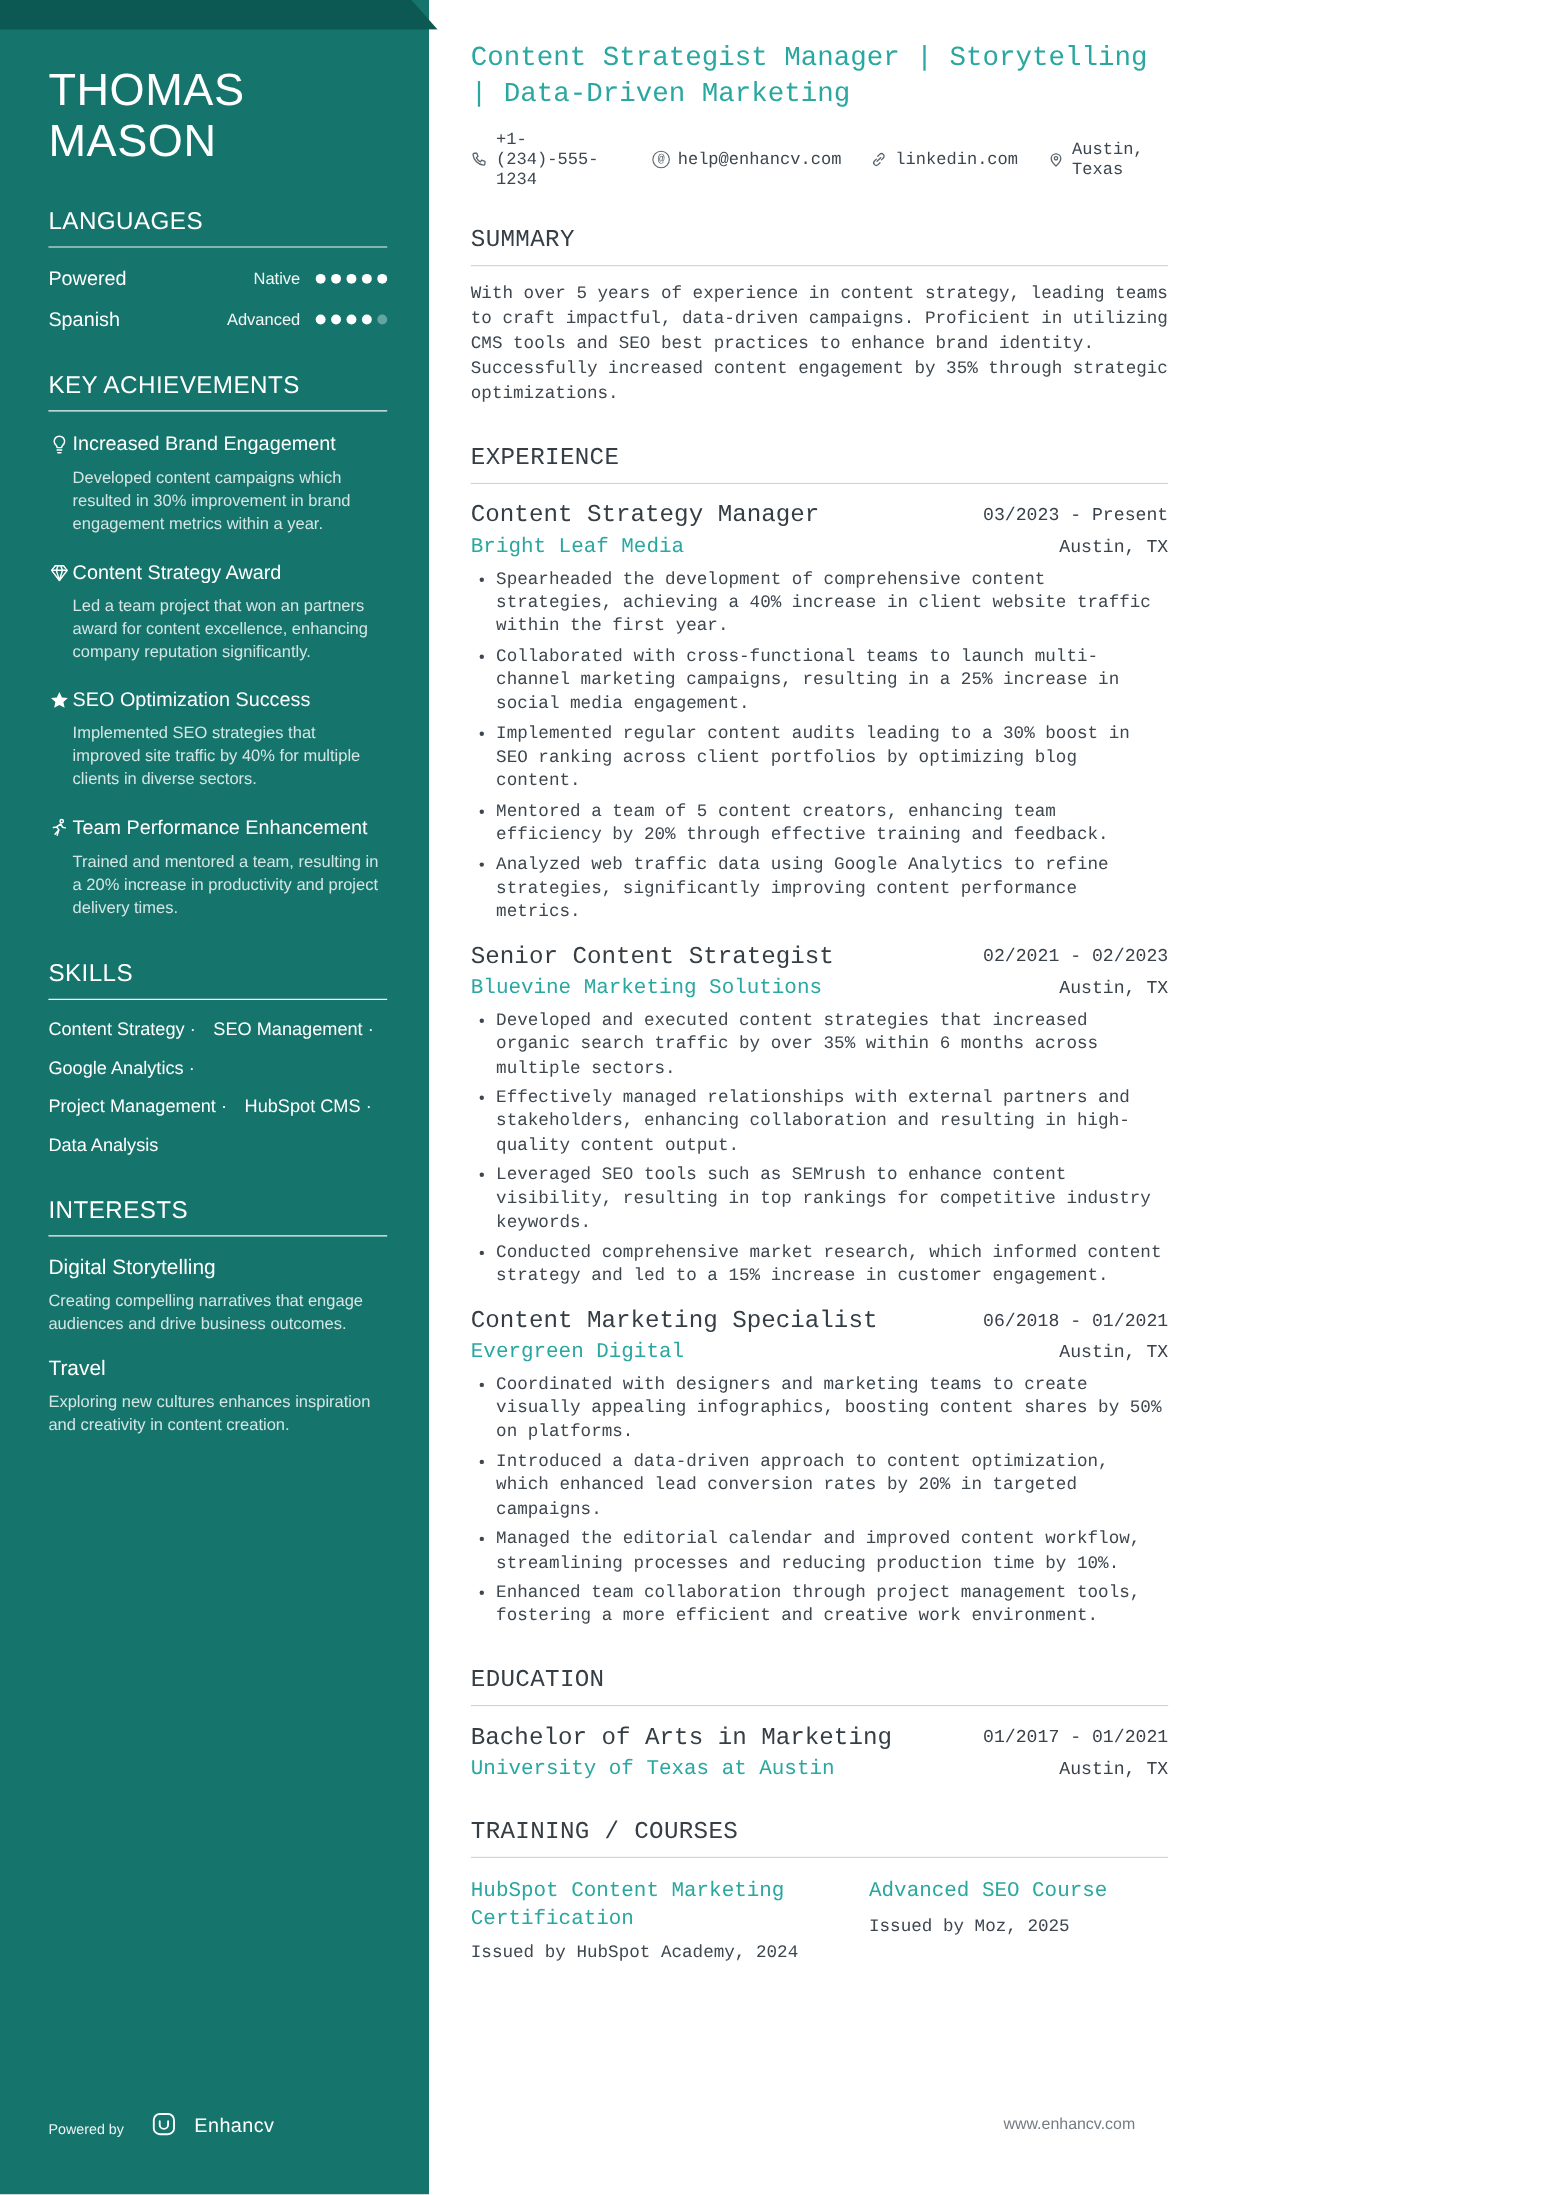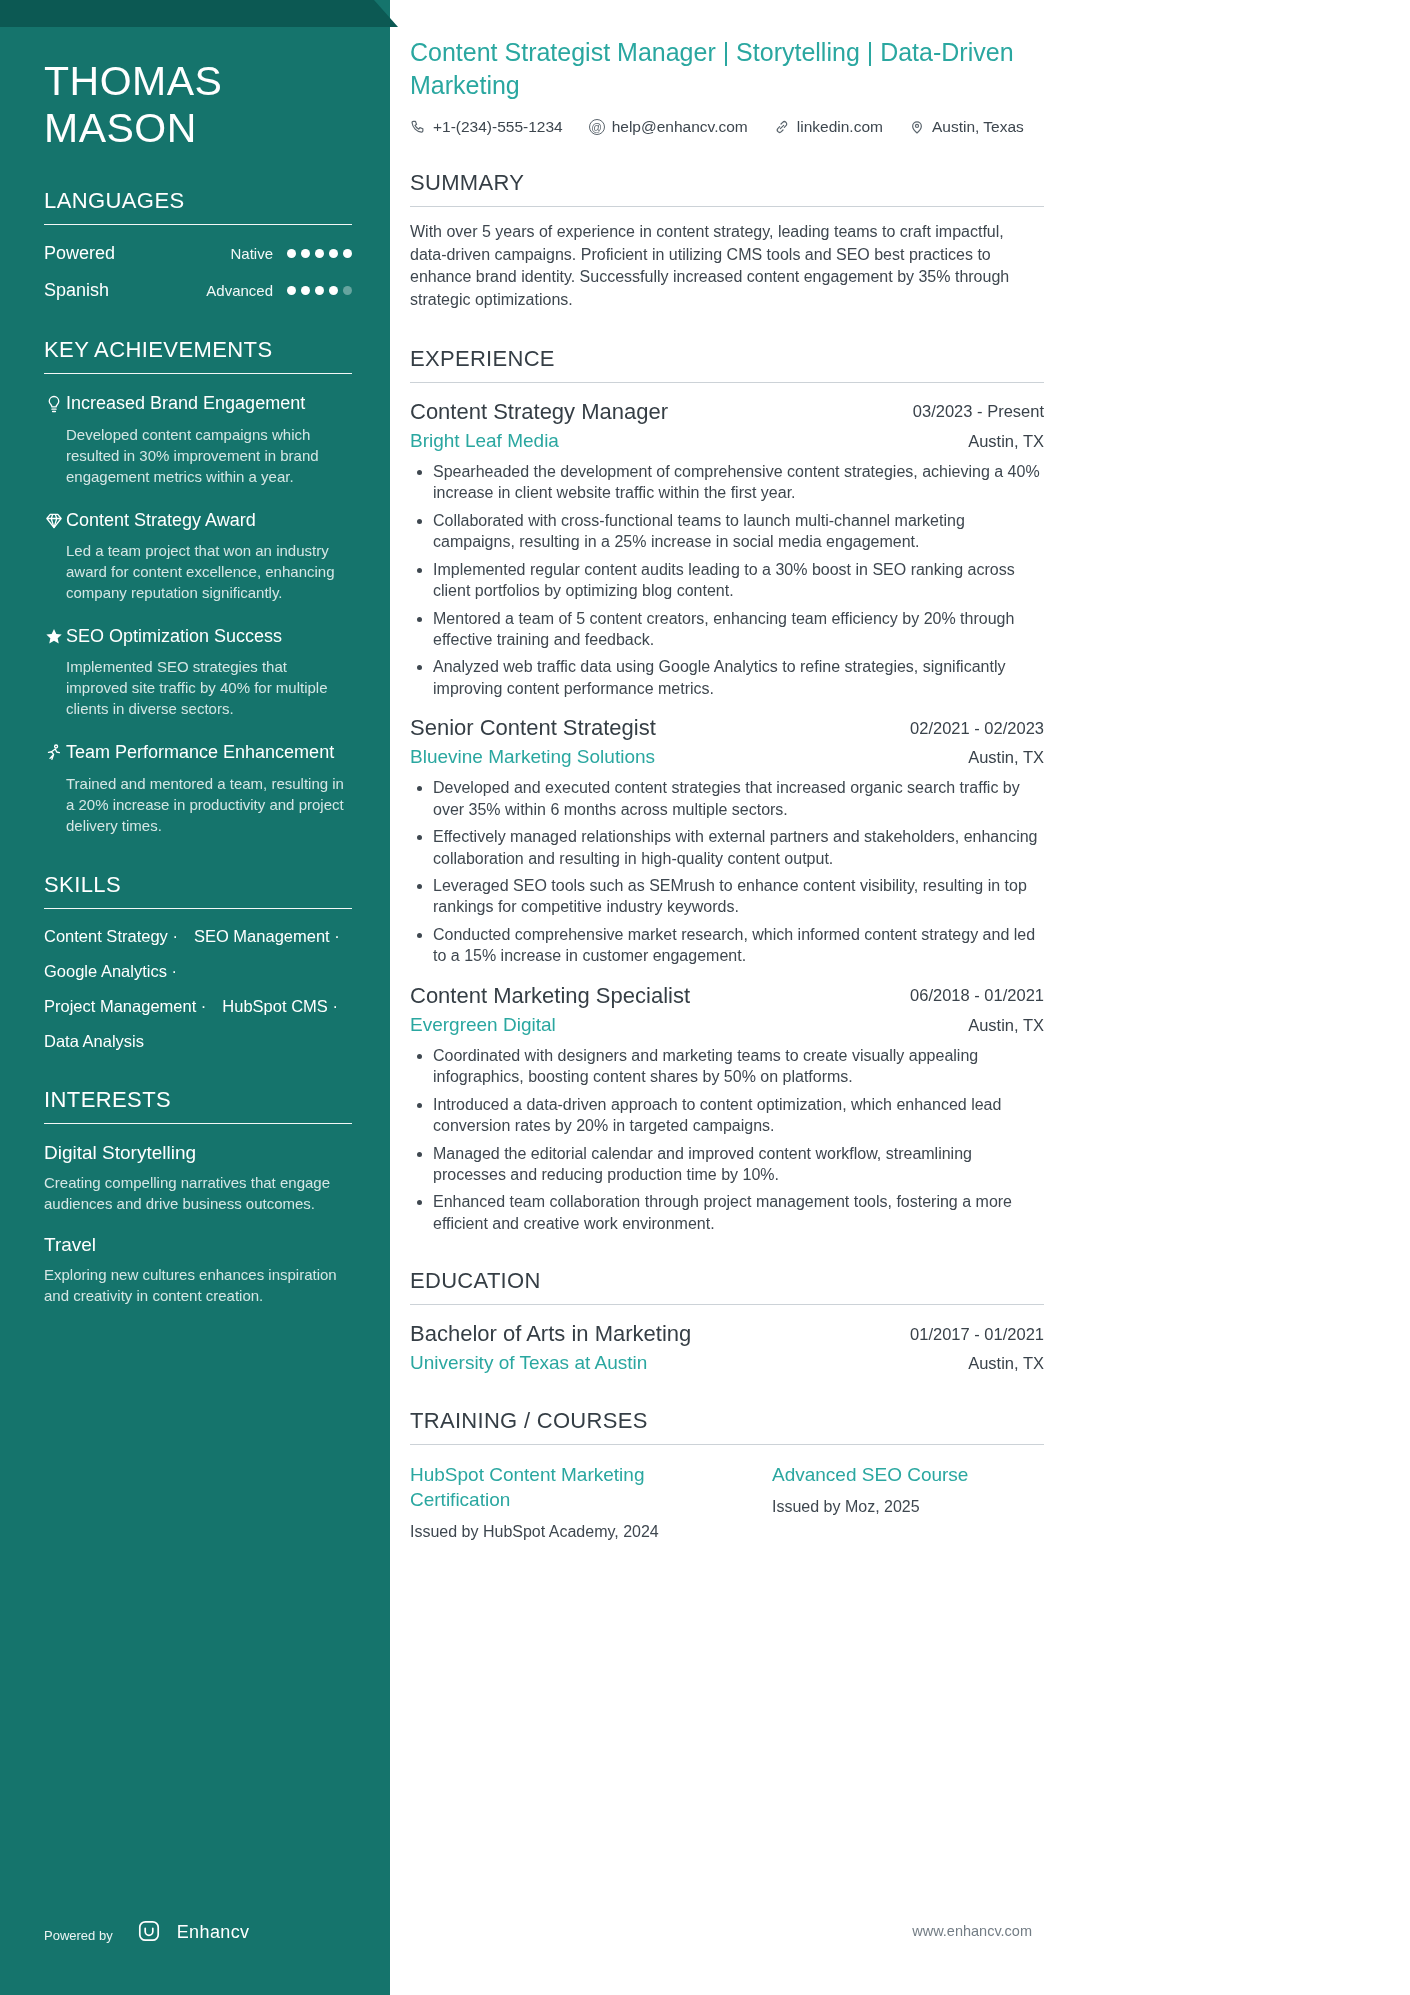--- a/index.html
+++ b/index.html
@@ -48,21 +48,21 @@
 
   .side-footer {
     position:absolute; left:44px; bottom:52px; display:flex; align-items:flex-end; gap:16px;
   }
   .powered { font-size:13px; color:rgba(255,255,255,.92); margin-right:8px; }
   .logo-mark svg { width:24px; height:24px; display:block; }
   .logo-text { font-size:18px; letter-spacing:.4px; color:#fff; }
 
   
   .main {
-    position:absolute; left:372px; top:0; width:672px; padding:36px 0 0 38px;
+    position:absolute; left:390px; top:0; width:672px; padding:36px 0 0 38px;font-family:Liberation Mono, monospace;
   }
   .main-title { color:#2aa7a0; font-size:25px; font-weight:500; line-height:1.32; }
   .contact-row { display:flex; align-items:center; gap:26px; margin-top:16px; font-size:15.5px; color:#3d464e; }
   .contact-item { display:flex; align-items:center; gap:7px; }
   .c-icon { color:#5b656d; display:flex; }
   .c-icon svg { width:16px; height:16px; display:block; }
   .at-icon {
     width:16px; height:16px; border:1.4px solid #5b656d; border-radius:50%;
     font-size:10.5px; display:flex; align-items:center; justify-content:center; color:#5b656d;
   }
@@ -150,21 +150,21 @@
 
     <div class="ach-item">
       <span class="ach-icon">
         <svg viewBox="0 0 24 24" fill="none" stroke="currentColor" stroke-width="1.6" stroke-linejoin="round">
           <path d="M7.5 4h9l4 5-8.5 11L3.5 9z"></path>
           <path d="M3.5 9h17M12 20 8.7 9l1.8-5M12 20l3.3-11-1.8-5"></path>
         </svg>
       </span>
       <div>
         <div class="ach-title">Content Strategy Award</div>
-        <div class="ach-desc">Led a team project that won an industry award for content excellence, enhancing company reputation significantly.</div>
+        <div class="ach-desc">Led a team project that won an partners award for content excellence, enhancing company reputation significantly.</div>
       </div>
     </div>
 
     <div class="ach-item">
       <span class="ach-icon">
         <svg viewBox="0 0 24 24" fill="currentColor">
           <path d="M12 2.5l2.8 5.9 6.4.7-4.8 4.4 1.3 6.3L12 16.6l-5.7 3.2 1.3-6.3L2.8 9.1l6.4-.7z"></path>
         </svg>
       </span>
       <div>

